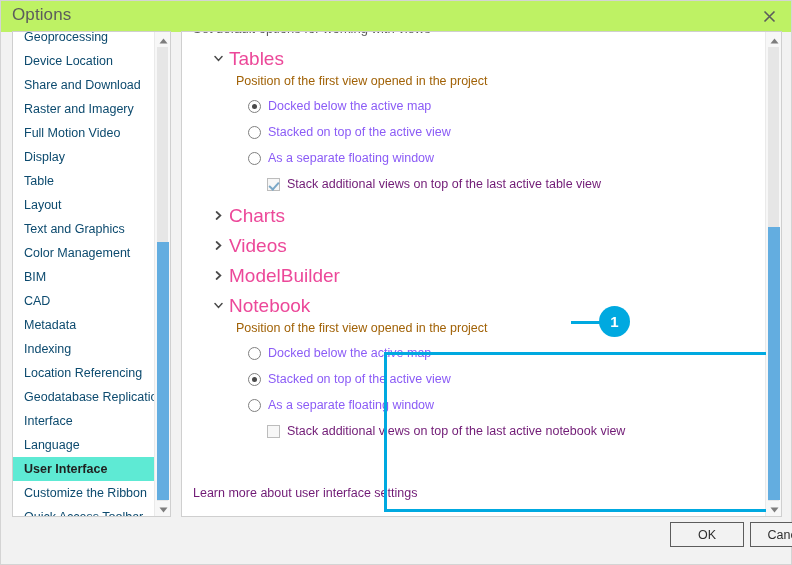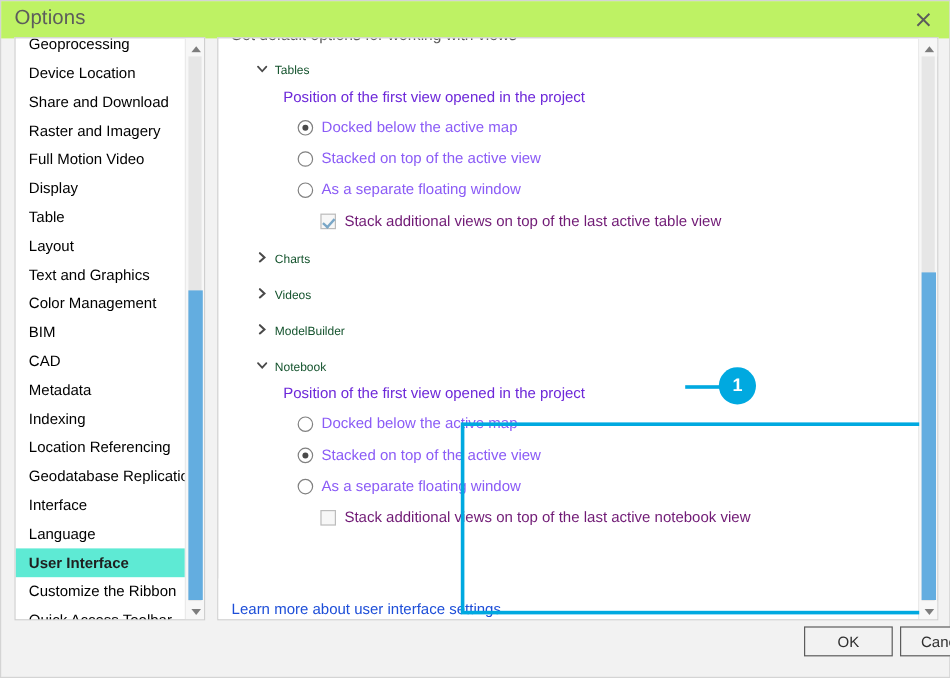--- a/index.html
+++ b/index.html
@@ -68,21 +68,21 @@
   #sidebar-list {
     position: absolute;
     left: 0; top: -7px;
     width: 142px;
   }
   .cat-item {
     height: 24px;
     line-height: 24px;
     padding-left: 11px;
     font-size: 12.5px;
-    color: #000000;
+    color: #0c4a6e;
     white-space: nowrap;
     cursor: default;
   }
   .cat-item.selected {
     background: #5eead4;
     color: #1f1f1f;
     font-weight: bold;
   }
 
   
@@ -164,31 +164,31 @@
     width: 13px;
     display: inline-block;
     color: #4a4a4a;
     font-size: 11px;
     line-height: 1;
     margin-right: 2px;
     flex: none;
     text-align: left;
   }
   .section-title {
-    font-size: 10px;
-    color: #14532d;
+    font-size: 19px;
+    color: #ec4899;
     text-align: right;
   }
 
   .sub-label {
     padding-left: 54px;
     height: 23px;
     line-height: 23px;
     font-size: 12.5px;
-    color: #6d28d9;
+    color: #a16207;
   }
 
   .opt-row {
     display: flex;
     align-items: center;
     height: 26px;
     padding-left: 66px;
     cursor: default;
   }
   .opt-row.indent-more {
@@ -287,23 +287,23 @@
     position: absolute;
     left: 0;
     bottom: 0;
     width: 584px;
     height: 34px;
     background: #ffffff;
   }
   #learnmore {
     position: absolute;
     left: 11px;
-    top: 19px;
+    top: 4px;
     font-size: 12.5px;
-    color: #1d4ed8;
+    color: #701a75;
     text-decoration: none;
     cursor: pointer;
   }
 
   
   #content-scroll {
     position: absolute;
     right: 0; top: 0;
     width: 16px;
     height: 100%;

